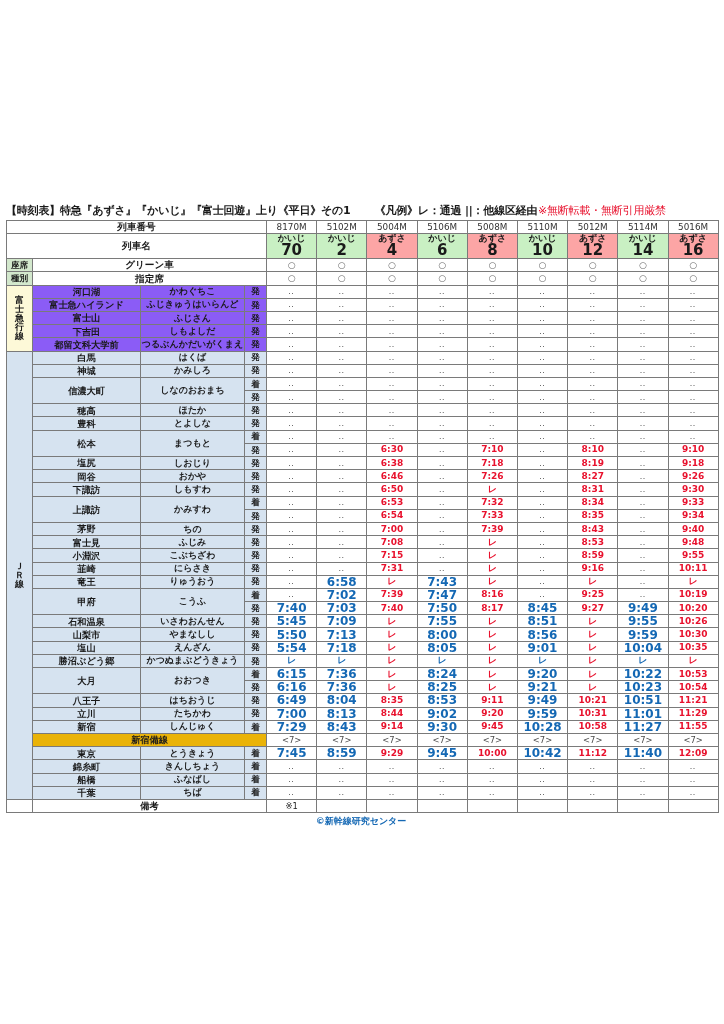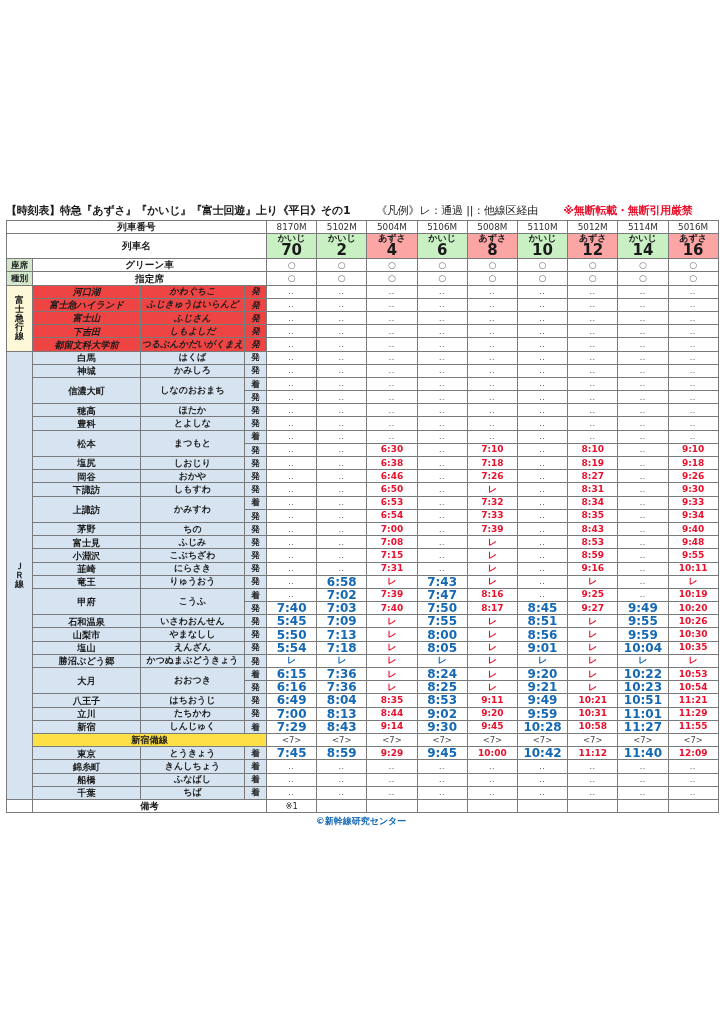--- a/index.html
+++ b/index.html
@@ -16,22 +16,22 @@
   }
   
   .titlebar{
     display:flex;align-items:flex-end;
     height:15px;
     font-size:11px;font-weight:bold;
     letter-spacing:-0.2px;
     margin-bottom:2px;
   }
   .t-left{flex:0 0 360px;}
-  .t-mid{flex:1 1 auto;text-align:right;padding-left:8px;font-weight:normal;}
-  .t-right{flex:0 0 180px;text-align:center;color:#e8112d;font-weight:bold;}
+  .t-mid{flex:1 1 auto;text-align:center;padding-left:8px;font-weight:bold;}
+  .t-right{flex:0 0 180px;text-align:left;color:#e8112d;font-weight:normal;}
 
   
   table.tt{
     border-collapse:collapse;
     table-layout:fixed;
     width:712px;
     font-size:8.6px;
   }
   table.tt td{
     border:1px solid #7a7a7a;
@@ -58,21 +58,21 @@
   }
   .grp-fuji{background:#fdf9d8;}
   .grp-jr{background:#d6e3f0;}
   .grp-seat{background:#d3e8cd;font-weight:bold;font-size:8.6px;}
   .grp-blank{background:#ffffff;border-left:1px solid #7a7a7a;}
 
   .kanji{font-weight:bold;font-size:9.2px;}
   .kana{font-weight:bold;font-size:9px;}
   .ad{font-weight:bold;font-size:8.6px;}
 
-  .row-fuji td.kanji,.row-fuji td.kana,.row-fuji td.ad{background:#ef4444;font-style:italic;}
+  .row-fuji td.kanji,.row-fuji td.kana,.row-fuji td.ad{background:#8b5cf6;}
   .row-jr   td.kanji,.row-jr   td.kana,.row-jr   td.ad{background:#d6e3f0;}
 
   .hdr-label{font-weight:bold;font-size:9.6px;background:#ffffff;}
   .hdr-num{font-size:8.8px;background:#ffffff;color:#333;height:13px;}
 
   .tn{height:27px;font-weight:bold;font-size:9px;line-height:1.25;}
   .tn.kaiji{background:#c9f0c3;}
   .tn.azusa{background:#fca5a5;}
   .tn .nm{display:block;}
   .tn .no{display:block;font-size:15px;}
@@ -80,21 +80,21 @@
   .circ{font-size:9px;color:#6b6b6b;background:#ffffff;}
 
   .t-azusa{color:#e8112d;font-weight:bold;font-size:9px;}
   .t-kaiji{color:#1468b4;font-weight:bold;font-size:12px;}
   .dots{color:#666;font-size:9px;letter-spacing:1px;}
   .pass-r{color:#e8112d;font-weight:bold;font-size:9px;}
   .pass-b{color:#1468b4;font-weight:bold;font-size:9px;}
   .trans{font-size:8.4px;color:#4a4a4a;}
   .blankcell{background:#ffffff;}
 
-  .spanrow{font-weight:bold;font-size:9.2px;background:#fde047;}
+  .spanrow{font-weight:bold;font-size:9.2px;background:#eab308;}
   .bikou{font-weight:bold;font-size:9.2px;background:#ffffff;}
   .note{font-size:8.4px;}
 
   .footer{
     margin-top:2px;
     text-align:center;
     font-size:9px;font-weight:bold;
     color:#1468b4;
     padding-right:2px;
   }

